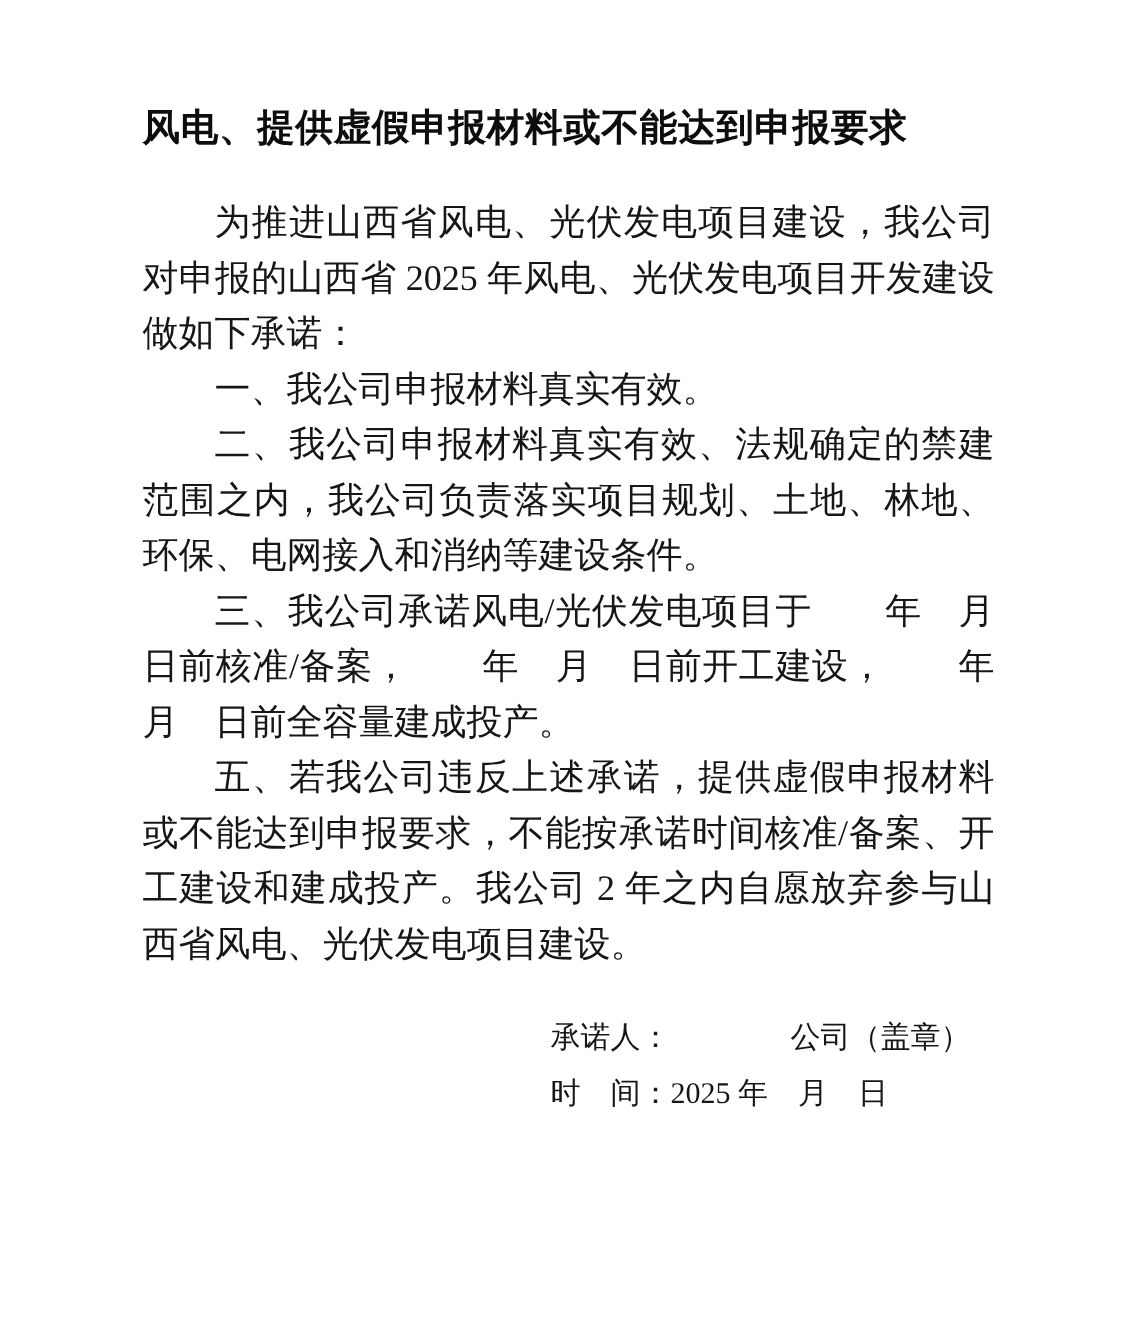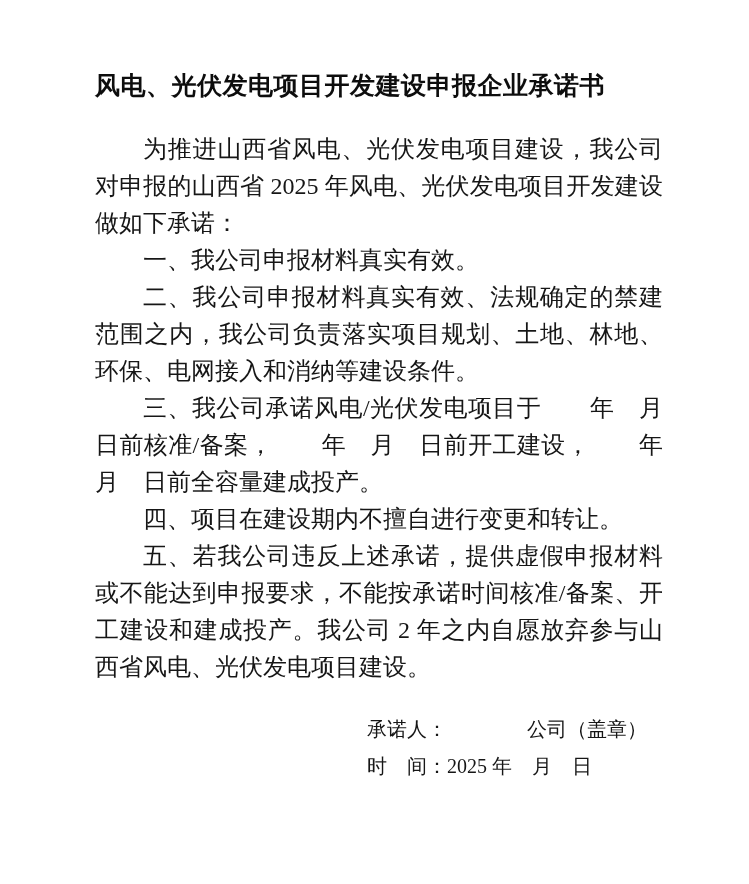--- a/index.html
+++ b/index.html
@@ -53,28 +53,27 @@
     text-indent: 0;
     white-space: nowrap;
   }
 </style>
 </head>
 <body>
 
 <div class="page">
 
 
-  <h1 class="doc-title">风电、光伏发电项目开发建设申报企业承诺书</h1>
+  <h1 class="doc-title">风电、提供虚假申报材料或不能达到申报要求</h1>
 
   <div class="doc-body">
     <p>为推进山西省风电、光伏发电项目建设，我公司对申报的山西省 2025 年风电、光伏发电项目开发建设做如下承诺：</p>
     <p>一、我公司申报材料真实有效。</p>
     <p>二、我公司申报材料真实有效、法规确定的禁建范围之内，我公司负责落实项目规划、土地、林地、环保、电网接入和消纳等建设条件。</p>
     <p>三、我公司承诺风电/光伏发电项目于　　年　月　日前核准/备案，　　年　月　日前开工建设，　　年　月　日前全容量建成投产。</p>
-    <p>四、项目在建设期内不擅自进行变更和转让。</p>
     <p>五、若我公司违反上述承诺，提供虚假申报材料或不能达到申报要求，不能按承诺时间核准/备案、开工建设和建成投产。我公司 2 年之内自愿放弃参与山西省风电、光伏发电项目建设。</p>
   </div>
 
   <div class="signature">
     <p>承诺人：　　　　公司（盖章）</p>
     <p>时　间：2025 年　月　日</p>
   </div>
 
 </div>
 

